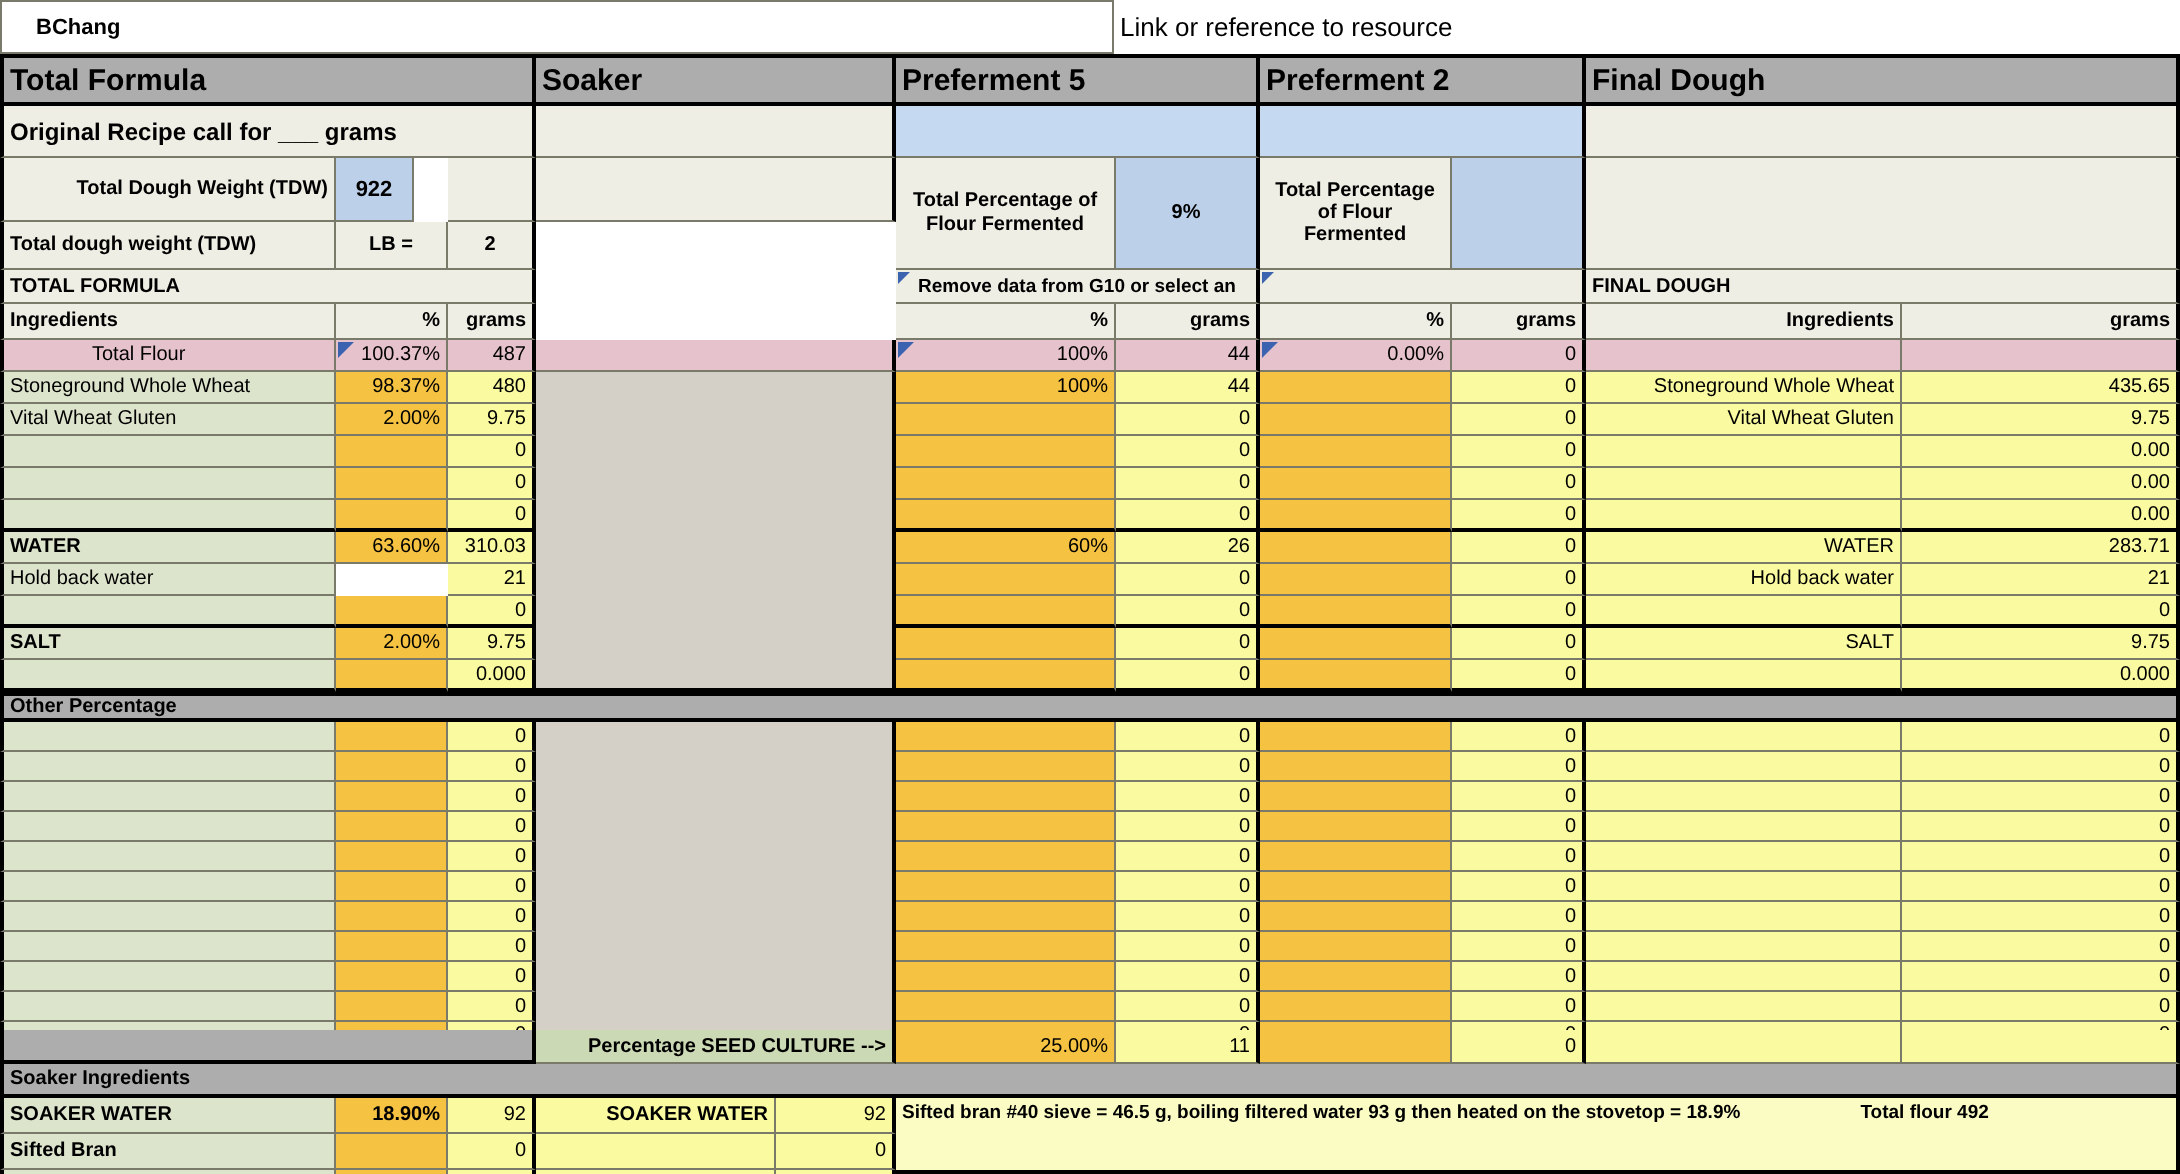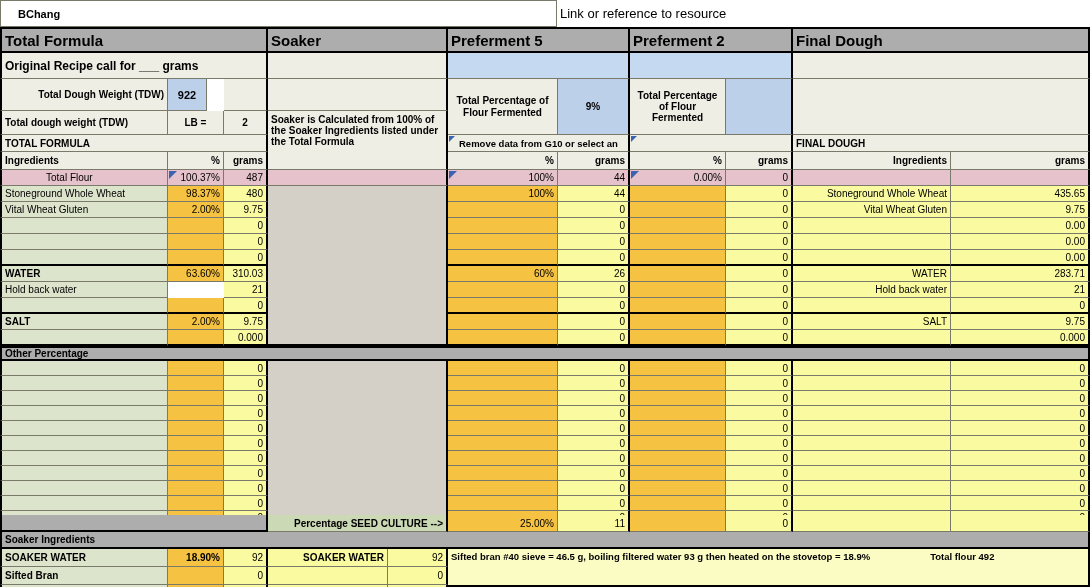--- a/index.html
+++ b/index.html
@@ -130,23 +130,20 @@
   <div class="cell f-cream L b bb blT br" style="left:0;top:111px;width:168px;height:24px;">
     <span style="font-size:10px;">Total dough weight (TDW)</span>
   </div>
   <div class="cell f-cream C b bb br" style="left:168px;top:111px;width:56px;height:24px;">
     <span style="font-size:10px;">LB  =</span>
   </div>
   <div class="cell f-cream C b bb brT" style="left:224px;top:111px;width:44px;height:24px;">
     <span style="font-size:10px;">2</span>
   </div>
 
-  <div class="cell f-cream L wrap b bb brT" style="left:268px;top:111px;width:180px;height:59px;align-items:flex-start;padding-top:3px;">
-    <span style="font-size:10px;">Soaker is Calculated from 100% of the Soaker Ingredients listed under the Total Formula</span>
-  </div>
 
   <div class="cell f-cream L b bb blT brT" style="left:0;top:135px;width:268px;height:17px;">
     <span style="font-size:10px;">TOTAL FORMULA</span>
   </div>
   <div class="cell f-cream L b bb brT" style="left:448px;top:135px;width:182px;height:17px;padding-left:11px;">
     <span class="tri sm"></span>
     <span style="font-size:9.5px;">Remove data from G10 or select an</span>
   </div>
   <div class="cell f-cream L b bb brT" style="left:630px;top:135px;width:163px;height:17px;padding-left:11px;">
     <span class="tri sm"></span>

